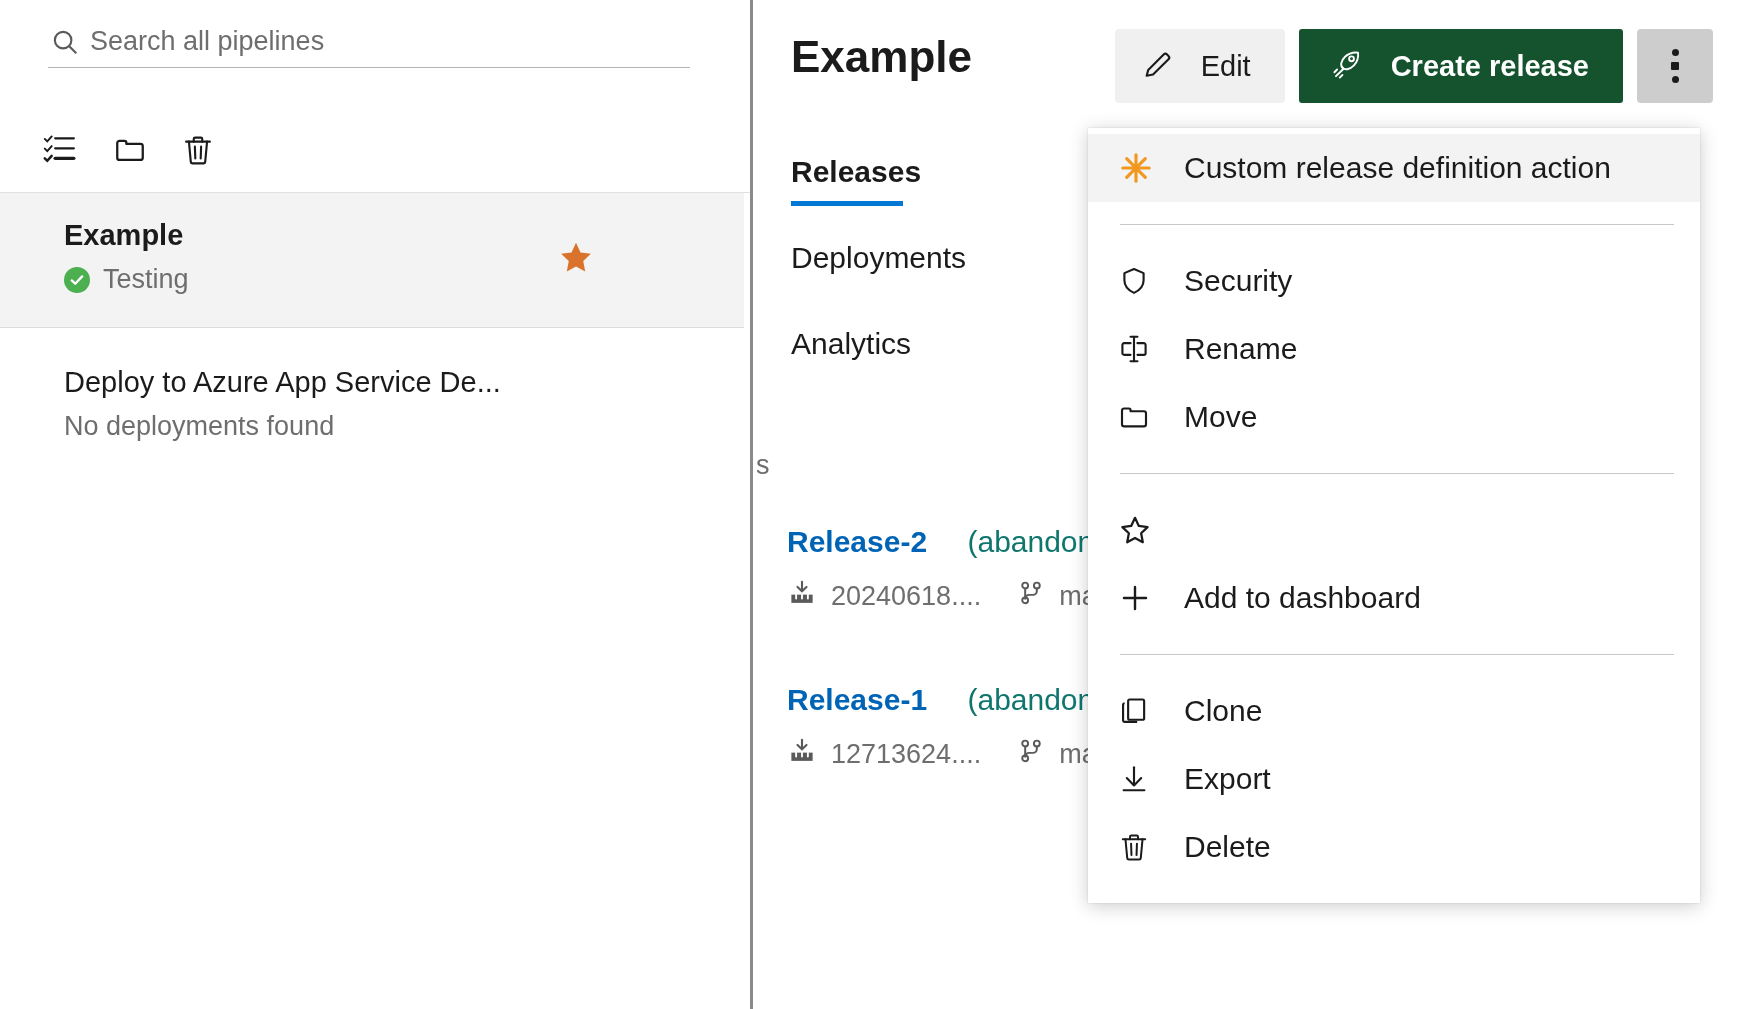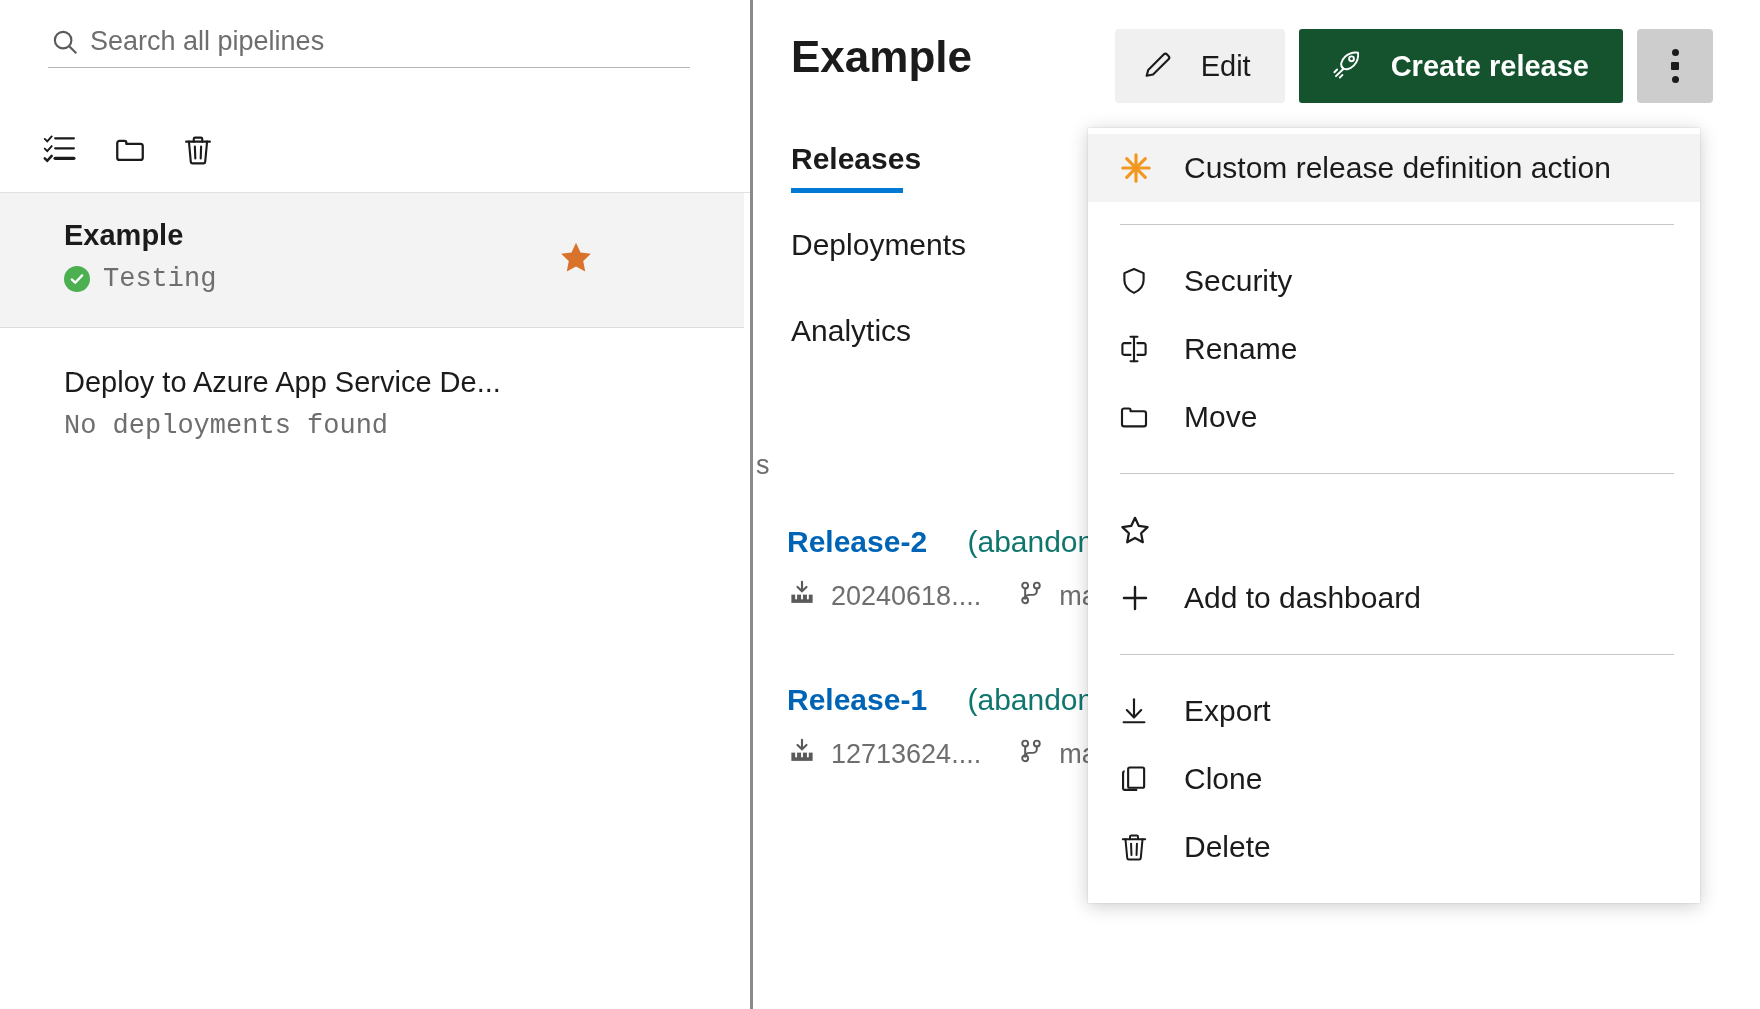--- a/index.html
+++ b/index.html
@@ -108,21 +108,21 @@
   .pipe-title {
     font-size: 29px;
     color: #1b1b1b;
     line-height: 1.15;
   }
   .pipeline-item.selected .pipe-title { font-weight: bold; }
   .pipe-sub {
     margin-top: 12px;
     font-size: 27px;
     color: #6e6e6e;
-    display: flex; align-items: center; font-family: Liberation Mono, monospace;
+    display: flex; align-items: center;
   }
   .ok-badge {
     width: 26px; height: 26px;
     border-radius: 50%;
     background: #4caf50;
     display: inline-flex; align-items: center; justify-content: center;
     margin-right: 13px;
     flex: 0 0 auto;
   }
   .fav-star {
@@ -193,21 +193,21 @@
     margin-left: 14px;
     display: flex; align-items: center; justify-content: center;
     cursor: pointer;
   }
   .dot {
     width: 7px; height: 7px; border-radius: 50%;
     background: #1b1b1b; display: block; margin: 3px 0;
   }
 
   
-  .tabs { position: absolute; left: 38px; top: 142px; }
+  .tabs { position: absolute; left: 38px; top: 155px; }
   .tab {
     font-size: 30px; color: #1b1b1b;
     margin-bottom: 52px;
     position: relative;
     cursor: pointer;
     width: max-content;
   }
   .tab.active { font-weight: bold; }
   .tab.active::after {
     content: "";
@@ -546,37 +546,37 @@
           <line x1="12" y1="4.2" x2="12" y2="19.8"></line>
           <line x1="4.2" y1="12" x2="19.8" y2="12"></line>
         </svg>
       </span>
       <span class="menu-label">Add to dashboard</span>
     </div>
     <div class="menu-sep"></div>
 
     <div class="menu-item">
       <span class="menu-ico">
+        <svg width="32" height="32" viewBox="0 0 24 24" fill="none" stroke="#1b1b1b" stroke-width="1.6" stroke-linejoin="round">
+          <rect x="7.6" y="3.4" width="12" height="15.2" rx="1.2"></rect>
+          <path d="M5 6.2 a1.2 1.2 0 0 0 -1.2 1.2 V19 a1.2 1.2 0 0 0 1.2 1.2 h9.4"></path>
+        </svg>
+      </span>
+      <span class="menu-label">Clone</span>
+    </div>
+
+    <div class="menu-item">
+      <span class="menu-ico">
         <svg width="32" height="32" viewBox="0 0 24 24" fill="none" stroke="#1b1b1b" stroke-width="1.6" stroke-linecap="round" stroke-linejoin="round">
           <line x1="12" y1="3.2" x2="12" y2="16.4"></line>
           <polyline points="6.6,11.3 12,16.8 17.4,11.3"></polyline>
           <line x1="4.2" y1="20.4" x2="19.8" y2="20.4"></line>
         </svg>
       </span>
       <span class="menu-label">Export</span>
-    </div>
-
-    <div class="menu-item">
-      <span class="menu-ico">
-        <svg width="32" height="32" viewBox="0 0 24 24" fill="none" stroke="#1b1b1b" stroke-width="1.6" stroke-linejoin="round">
-          <rect x="7.6" y="3.4" width="12" height="15.2" rx="1.2"></rect>
-          <path d="M5 6.2 a1.2 1.2 0 0 0 -1.2 1.2 V19 a1.2 1.2 0 0 0 1.2 1.2 h9.4"></path>
-        </svg>
-      </span>
-      <span class="menu-label">Clone</span>
     </div>
 
     <div class="menu-item">
       <span class="menu-ico">
         <svg width="32" height="32" viewBox="0 0 24 24" fill="none" stroke="#1b1b1b" stroke-width="1.5" stroke-linecap="round">
           <line x1="3.6" y1="6.1" x2="20.4" y2="6.1"></line>
           <path d="M9 6.1 V4.3 a1 1 0 0 1 1 -1 h4 a1 1 0 0 1 1 1 V6.1"></path>
           <path d="M5.6 6.1 L6.9 20.2 a1.3 1.3 0 0 0 1.3 1.2 h7.6 a1.3 1.3 0 0 0 1.3 -1.2 L18.4 6.1"></path>
           <line x1="9.8" y1="9.6" x2="10.1" y2="18"></line>
           <line x1="14.2" y1="9.6" x2="13.9" y2="18"></line>

